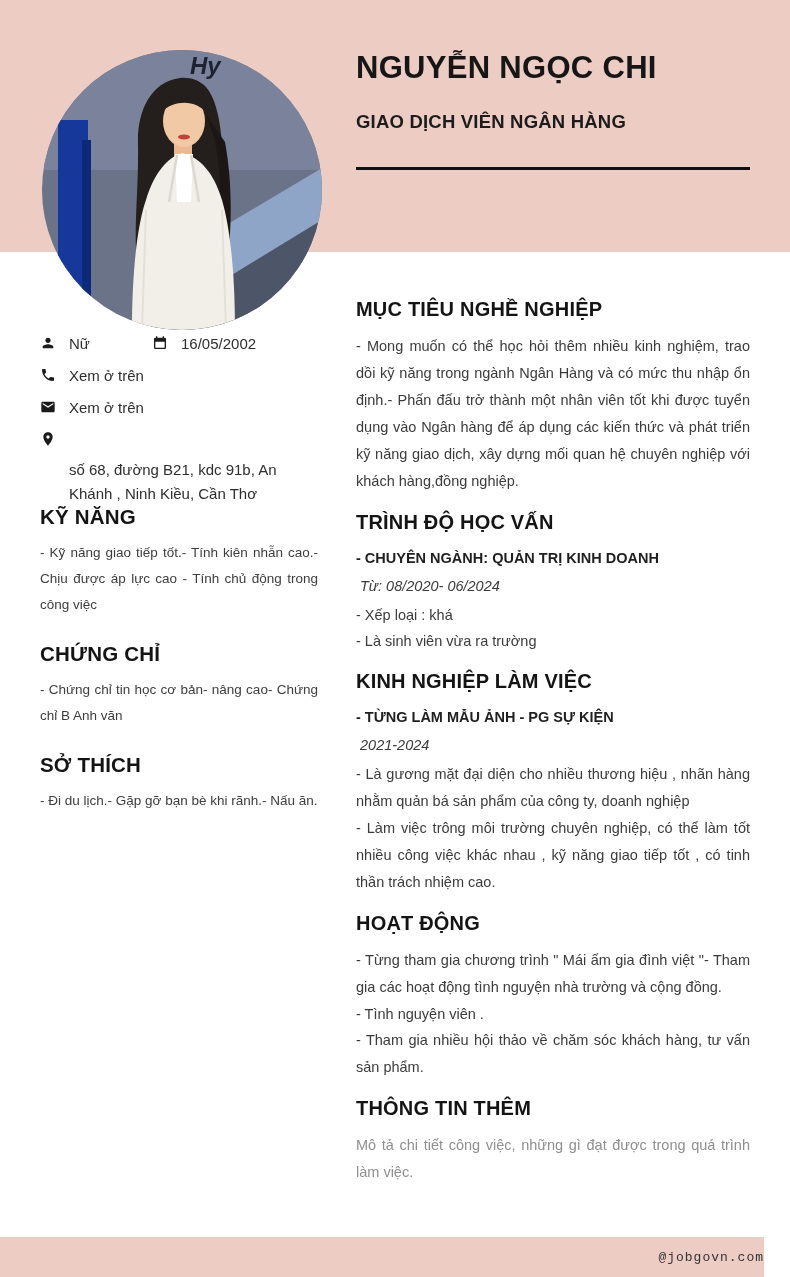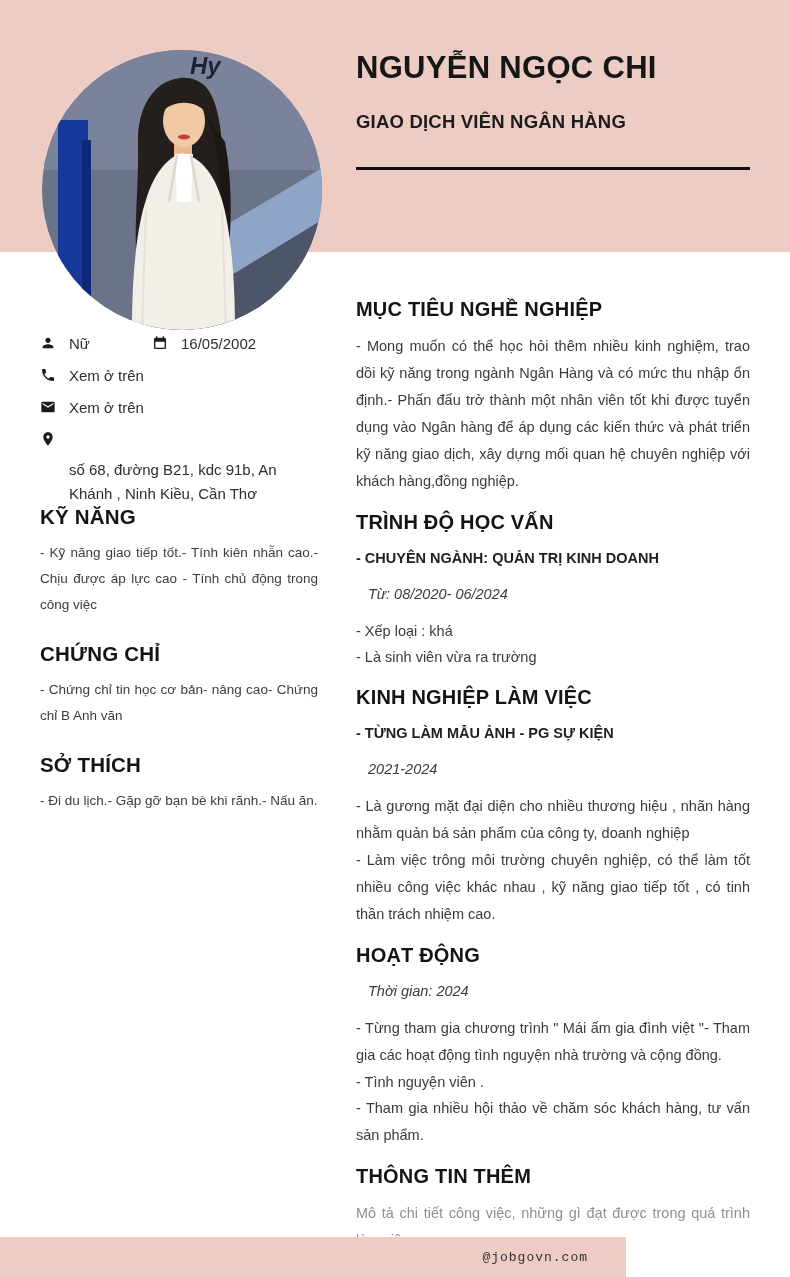--- a/index.html
+++ b/index.html
@@ -66,35 +66,34 @@
   }
   .r-body {
     margin: 0; font-size: 14.5px; line-height: 27px;
     text-align: justify; color: #3b3b3b;
   }
   .sub-bold {
     margin: 0; font-size: 14.5px; line-height: 24px;
     font-weight: 700; color: #1f1f1f;
   }
   .period {
-    margin: 12px; font-size: 14.5px; line-height: 24px;
+    margin: 4px; font-size: 14.5px; line-height: 24px;
     font-style: italic; color: #3b3b3b;
   }
   .r-line { margin: 0; font-size: 14.5px; line-height: 26px; color: #3b3b3b; }
   .note {
     margin: 0; font-size: 14.5px; line-height: 27px;
     color: #8f8f8f; text-align: justify;
   }
 
   .footer {
     position: absolute; left: 0; bottom: 0;
-    width: 626px; height: 40px;
+    width: 764px; height: 40px;
     background: #edccc4;
     display: flex; align-items: center; justify-content: flex-end;
-    padding-right: 38px;
     font-family: "Liberation Mono", "DejaVu Sans Mono", monospace;
     font-size: 13px; color: #333333; letter-spacing: 1px;
   }
 </style>
 </head>
 <body>
 
 <div class="page">
 
   <div class="top-band"></div>
@@ -202,21 +201,20 @@
     <div class="r-section">
       <h2>KINH NGHIỆP LÀM VIỆC</h2>
       <p class="sub-bold">- TỪNG LÀM MẪU ẢNH - PG SỰ KIỆN</p>
       <p class="period">2021-2024</p>
       <p class="r-body">- Là gương mặt đại diện cho nhiều thương hiệu , nhãn hàng nhằm quản bá sản phẩm của công ty, doanh nghiệp</p>
       <p class="r-body">- Làm việc trông môi trường chuyên nghiệp, có thể làm tốt nhiều công việc khác nhau , kỹ năng giao tiếp tốt , có tinh thần trách nhiệm cao.</p>
     </div>
 
     <div class="r-section">
       <h2>HOẠT ĐỘNG</h2>
-      <p class="period">Thời gian: 2024</p>
       <p class="r-body">- Từng tham gia chương trình " Mái ấm gia đình việt "- Tham gia các hoạt động tình nguyện nhà trường và cộng đồng.</p>
       <p class="r-line">- Tình nguyện viên .</p>
       <p class="r-body">- Tham gia nhiều hội thảo về chăm sóc khách hàng, tư vấn sản phẩm.</p>
     </div>
 
     <div class="r-section">
       <h2>THÔNG TIN THÊM</h2>
       <p class="note">Mô tả chi tiết công việc, những gì đạt được trong quá trình làm việc.</p>
     </div>
 

